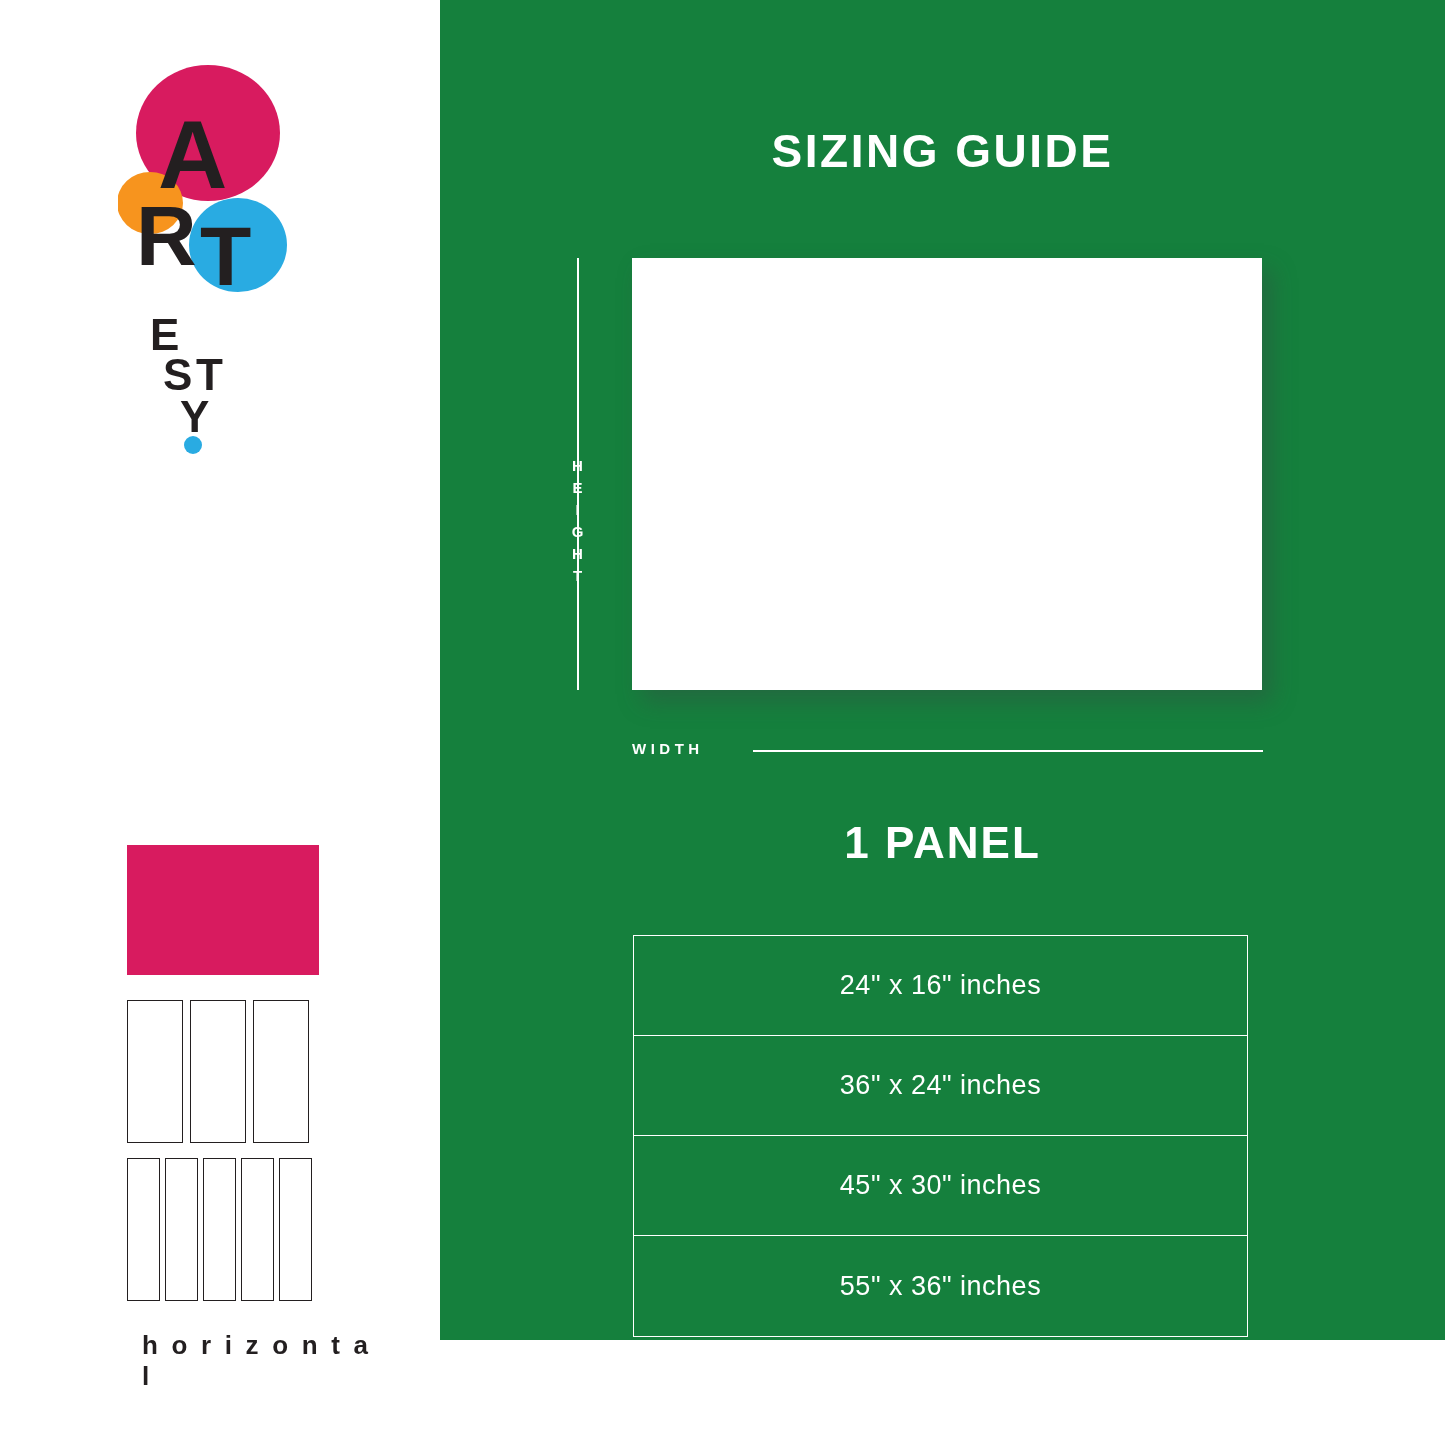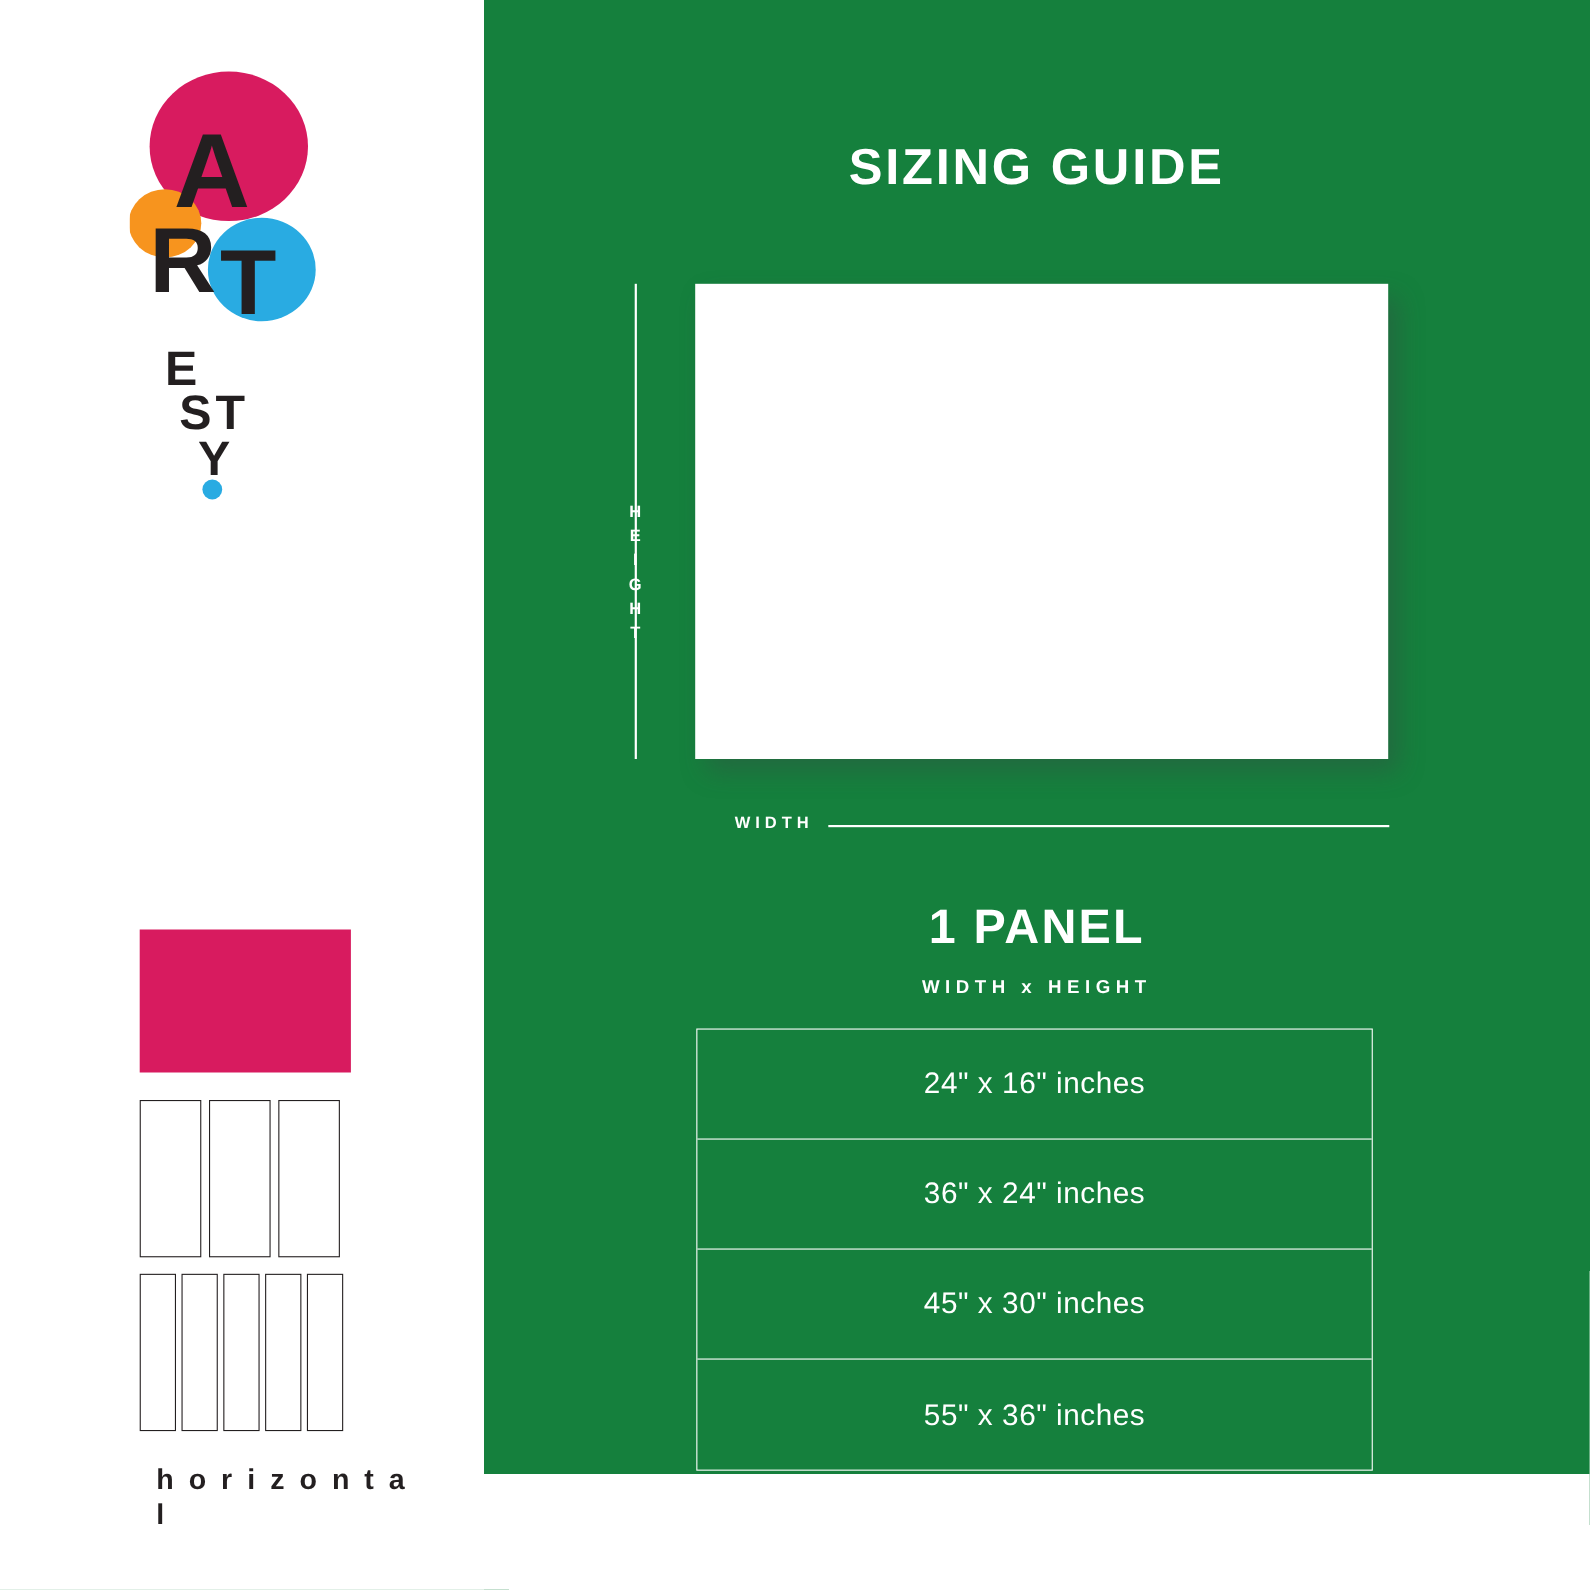--- a/index.html
+++ b/index.html
@@ -142,21 +142,20 @@
 
   
   .width-label {
     position: absolute;
     left: 192px;
     top: 740px;
     color: #ffffff;
     font-size: 15px;
     font-weight: bold;
     letter-spacing: 4.5px;
-    margin-left: 36px;
   }
   .width-line {
     position: absolute;
     left: 313px;
     top: 750px;
     width: 510px;
     height: 2px;
     background: #ffffff;
   }
 
@@ -254,21 +253,20 @@
 
     <div class="height-line"></div>
     <div class="height-label">H<br>E<br>I<br>G<br>H<br>T</div>
 
     <div class="canvas-mock"></div>
 
     <div class="width-label">WIDTH</div>
     <div class="width-line"></div>
 
     <div class="panel-count">1 PANEL</div>
-    <div class="panel-sub">WIDTH  x  HEIGHT</div>
 
     <div class="size-table">
       <div class="size-row">24" x 16" inches</div>
       <div class="size-row">36" x 24" inches</div>
       <div class="size-row">45" x 30" inches</div>
       <div class="size-row">55" x 36" inches</div>
     </div>
 
   </div>
 </div>

